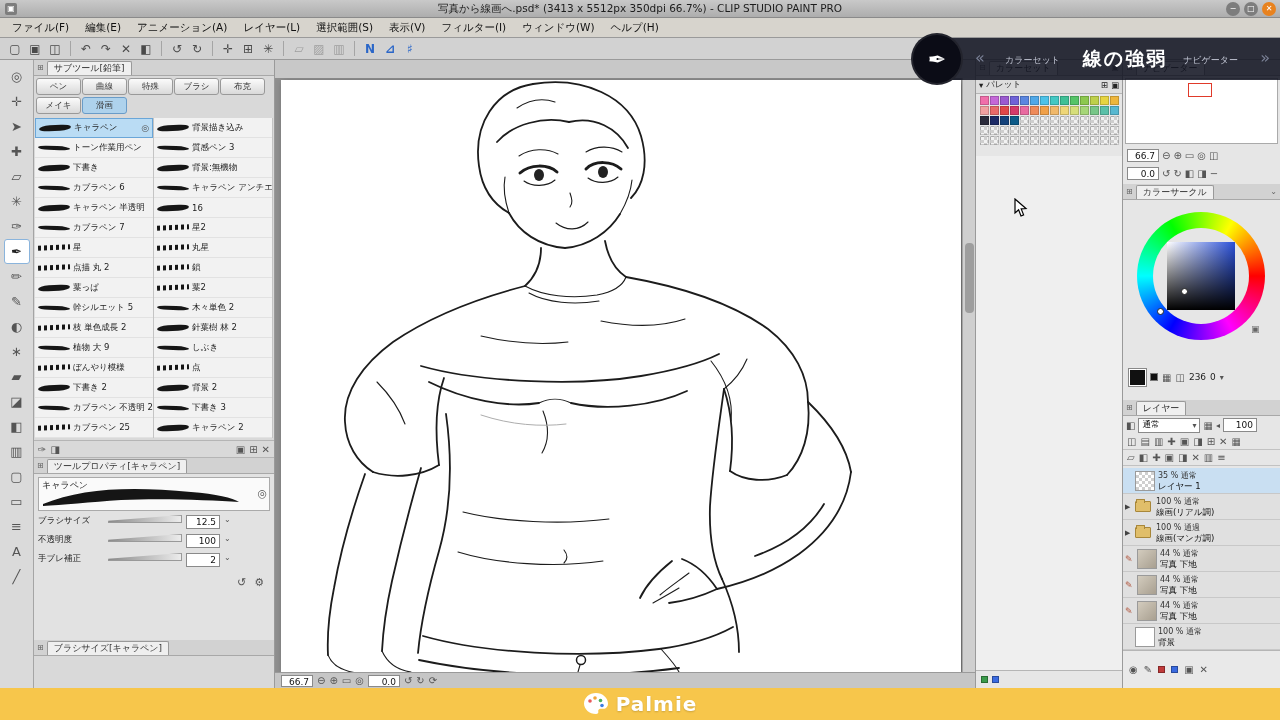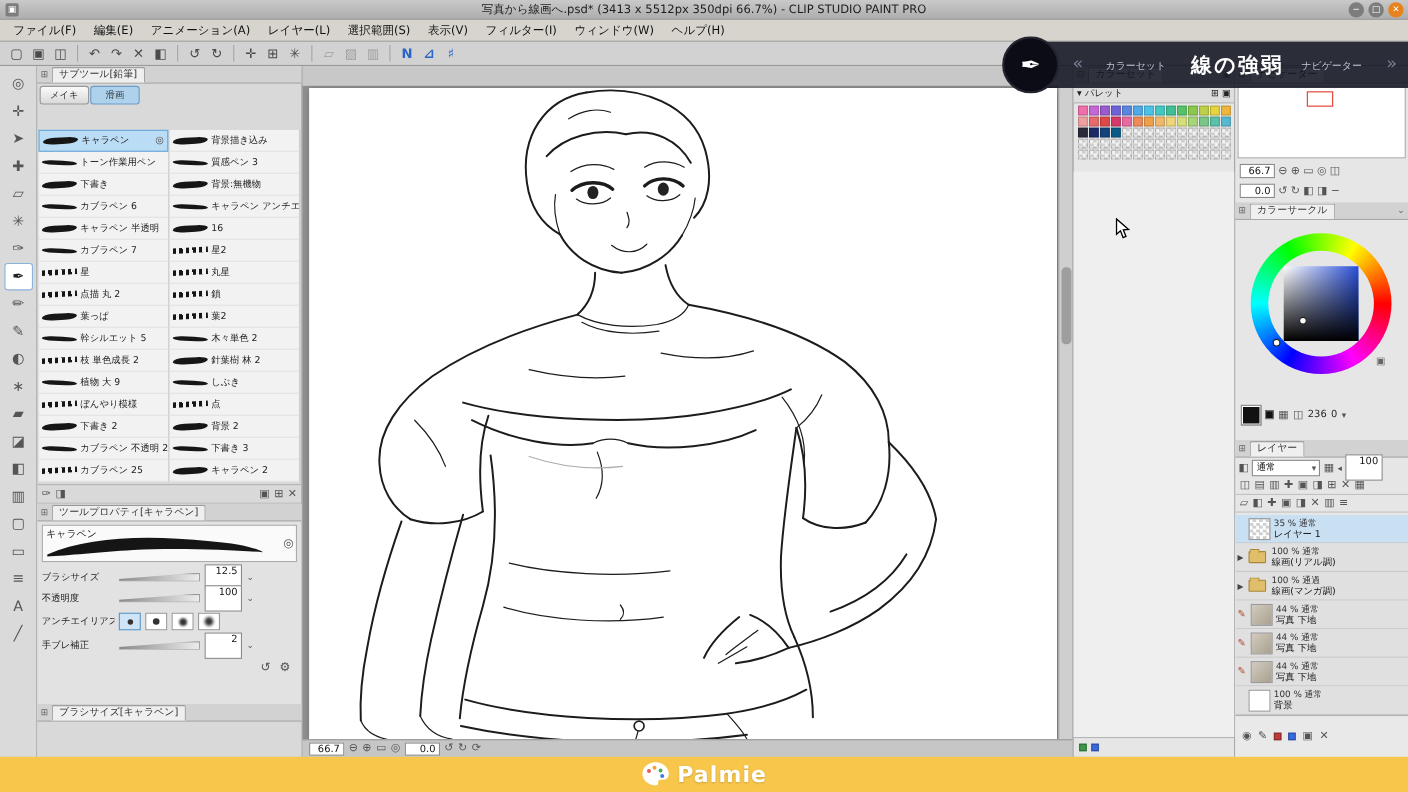--- a/index.html
+++ b/index.html
@@ -55,24 +55,24 @@
   .sm-ico{font-size:10px;color:#555}
   .st-footer .right{margin-left:auto;display:flex;gap:4px}
 
   
   .toolprop{position:absolute;left:0;top:398px;width:100%;height:182px;background:#e2e2e2}
   .tp-body{padding:3px 4px}
   .tp-preview{position:relative;height:34px;background:#fafafa;border:1px solid #aaa;margin-bottom:4px}
   .tp-toolname{position:absolute;left:3px;top:1px;font-size:9px;color:#222}
   .tp-preview svg{position:absolute;left:2px;top:6px}
   .tp-preview .mag{position:absolute;right:2px;top:9px;font-size:11px;color:#555}
-  .tp-row{display:flex;align-items:center;height:19px;gap:4px}
+  .tp-row{display:flex;height:19px;gap:4px}
   .tp-label{width:66px;font-size:8.5px;color:#222;white-space:nowrap;overflow:hidden}
   .slider{width:74px;height:8px;background:linear-gradient(to right,#8a8a8a,#ececec);clip-path:polygon(0 72%,100% 0,100% 100%,0 100%);border:1px solid #999}
-  .vbox{background:#fff;border:1px solid #8a8a8a;width:34px;height:24px;font-size:9px;text-align:right;padding:1px 3px 0 0;color:#111}
+  .vbox{background:#fff;border:1px solid #8a8a8a;width:34px;height:14px;font-size:9px;text-align:right;padding:1px 3px 0 0;color:#111}
   .spin{font-size:8px;color:#555}
   .aa{width:20px;height:16px;border:1px solid #9a9a9a;background:#fff;display:inline-flex;align-items:center;justify-content:center}
   .aa.sel{background:#cfe4f6;border-color:#5a96c8}
   .aa .d{border-radius:50%;background:#333}
   .cb{width:10px;height:10px;border:1px solid #888;background:#fff}
   .tp-foot{display:flex;justify-content:flex-end;gap:8px;padding:4px 6px 0 0;font-size:11px;color:#555}
 
   .bs-panel{position:absolute;left:0;top:580px;width:100%;height:48px;background:#d9d9d9}
 
   
@@ -224,20 +224,27 @@
     <span class="ts-ico">A</span>
     <span class="ts-ico">╱</span>
   </div>
 
   <div class="abs subtool">
     <div class="phdr">
       <span class="mini">⊞</span>
       <span class="hdr-tab">サブツール[鉛筆]</span>
     </div>
     <div class="tabrow">
+      <span class="tab-btn">ペン</span>
+      <span class="tab-btn">曲線</span>
+      <span class="tab-btn">特殊</span>
+      <span class="tab-btn">ブラシ</span>
+      <span class="tab-btn">布克</span>
+    </div>
+    <div class="tabrow">
       <span class="tab-btn">メイキ</span>
       <span class="tab-btn on">滑画</span>
     </div>
 
     <div class="brushlist">
       <div class="bcol">
         <div class="brow sel">
             <span class="thumb"></span>
             <span class="blabel">キャラペン</span>
             <span class="mag">◎</span>
@@ -398,35 +405,20 @@
           <span class="tp-label">ブラシサイズ</span>
           <span class="slider"></span>
           <span class="vbox">12.5</span>
           <span class="spin">⌄</span>
         </div>
         <div class="tp-row">
           <span class="tp-label">不透明度</span>
           <span class="slider"></span>
           <span class="vbox">100</span>
           <span class="spin">⌄</span>
-        </div>
-        <div class="tp-row" style="height:24px">
-          <span class="tp-label">アンチエイリアス</span>
-          <span class="aa sel">
-              <span class="d" style="width:5px;height:5px"></span>
-            </span>
-          <span class="aa">
-              <span class="d" style="width:6px;height:6px;filter:blur(.4px)"></span>
-            </span>
-          <span class="aa">
-              <span class="d" style="width:7px;height:7px;filter:blur(.9px)"></span>
-            </span>
-          <span class="aa">
-              <span class="d" style="width:8px;height:8px;filter:blur(1.4px)"></span>
-            </span>
         </div>
         <div class="tp-row">
           <span class="tp-label">手ブレ補正</span>
           <span class="slider"></span>
           <span class="vbox">2</span>
           <span class="spin">⌄</span>
         </div>
         <div class="tp-foot">
           <span>↺</span>
           <span>⚙</span>

